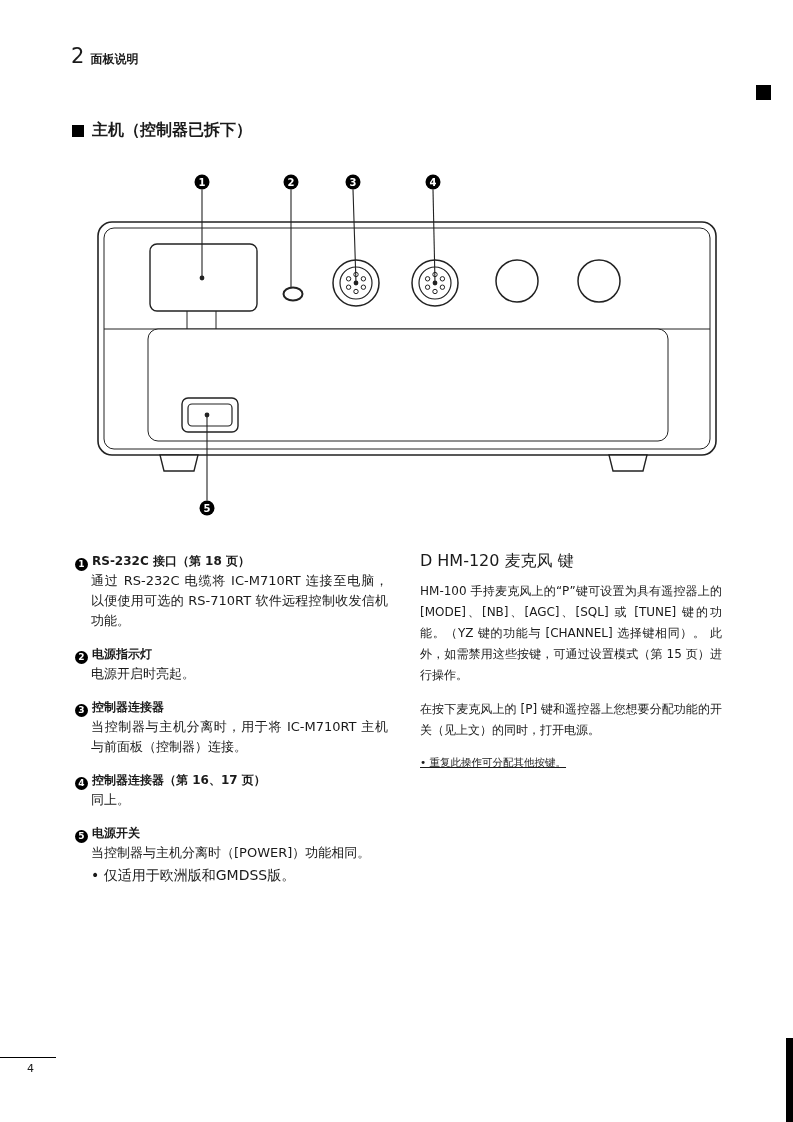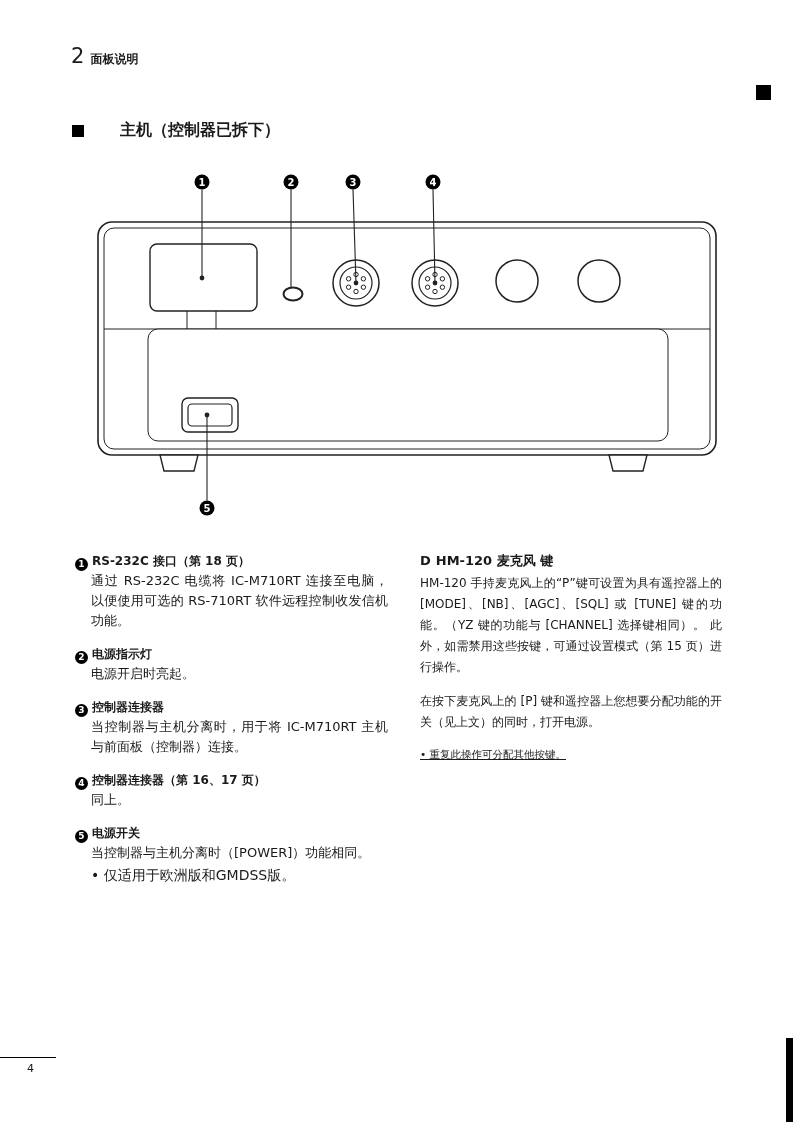--- a/index.html
+++ b/index.html
@@ -15,42 +15,42 @@
     margin: 0 auto;
   }
 
   
   .chapter { position: absolute; left: 71px; top: 44px; display: flex; align-items: baseline; }
   .chapter-num { font-size: 21px; font-weight: normal; }
   .chapter-title { font-size: 12px; margin-left: 6px; font-weight: bold; }
   .corner-mark { position: absolute; left: 756px; top: 85px; width: 15px; height: 15px; background: #000; }
 
   
-  .section-title { position: absolute; left: 72px; top: 120px; font-size: 16px; font-weight: bold; display: flex; align-items: center; gap: 28px; }
+  .section-title { position: absolute; left: 72px; top: 120px; font-size: 16px; font-weight: bold; display: flex; align-items: center; }
   .section-title .sq { display: inline-block; width: 12px; height: 12px; background: #000; margin-right: 8px; }
 
   
   .diagram { position: absolute; left: 70px; top: 170px; }
 
   
   .col-left  { position: absolute; left: 75px;  top: 551px; width: 313px; }
   .col-right { position: absolute; left: 420px; top: 551px; width: 302px; }
 
   .item { margin-bottom: 13px; }
   .item-heading { font-size: 12px; font-weight: bold; line-height: 20px; }
   .item-body { margin-left: 16px; font-size: 13px; line-height: 20px; text-align: justify; }
   .item-note { margin-left: 16px; font-size: 14px; line-height: 17px; margin-top: 4px; }
 
   .nbadge {
     display: inline-block; width: 13px; height: 13px; border-radius: 50%;
     background: #000; color: #fff; font-size: 9px; line-height: 13px;
     text-align: center; font-weight: bold; margin-right: 4px; vertical-align: -1.5px;
   }
 
-  .r-heading { font-size: 13px; font-weight: bold; line-height: 20px; margin-bottom: 2px; }
+  .r-heading { font-size: 16px; font-weight: normal; line-height: 20px; margin-bottom: 10px; }
   .r-heading .prefix { margin-right: 5px; }
   .r-para { font-size: 12px; line-height: 21px; text-align: justify; margin-bottom: 13px; }
   .r-note { font-size: 10.5px; line-height: 17px; text-decoration: underline; }
 
   
   .footer-line { position: absolute; left: 0; top: 1057px; width: 56px; height: 1px; background: #000; }
   .page-num { position: absolute; left: 27px; top: 1062px; font-size: 11px; }
   .thumb-bar { position: absolute; right: 0; top: 1038px; width: 7px; height: 84px; background: #000; }
 </style>
 </head>
@@ -191,21 +191,21 @@
       <div class="item-body">当控制器与主机分离时（[POWER]）功能相同。</div>
       <div class="item-note">• 仅适用于欧洲版和GMDSS版。</div>
     </div>
 
   </div>
 
   <div class="col-right">
     <div class="r-heading">
       <span class="prefix">D</span><span>HM-120 麦克风 键</span>
     </div>
-    <div class="r-para">HM-120 手持麦克风上的“P”键可设置为具有遥控器上的 [MODE]、[NB]、[AGC]、[SQL] 或 [TUNE] 键的功能。（YZ 键的功能与 [CHANNEL] 选择键相同）。 此外，如需禁用这些按键，可通过设置模式（第 15 页）进行操作。</div>
+    <div class="r-para">HM-100 手持麦克风上的“P”键可设置为具有遥控器上的 [MODE]、[NB]、[AGC]、[SQL] 或 [TUNE] 键的功能。（YZ 键的功能与 [CHANNEL] 选择键相同）。 此外，如需禁用这些按键，可通过设置模式（第 15 页）进行操作。</div>
     <div class="r-para">在按下麦克风上的 [P] 键和遥控器上您想要分配功能的开关（见上文）的同时，打开电源。</div>
     <div class="r-note">• 重复此操作可分配其他按键。</div>
   </div>
 
   <div class="footer-line"></div>
   <div class="page-num">4</div>
   <div class="thumb-bar"></div>
 
 </div>
 

